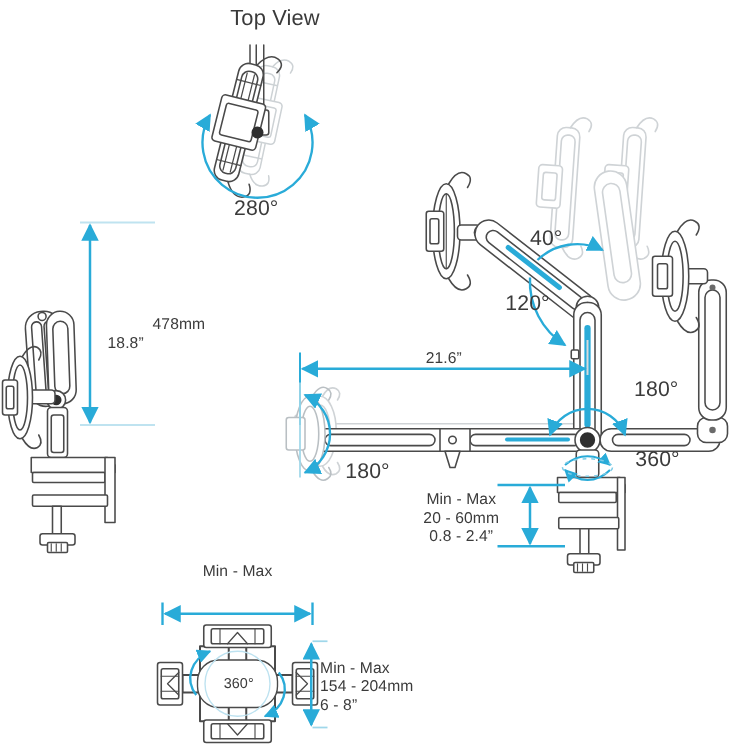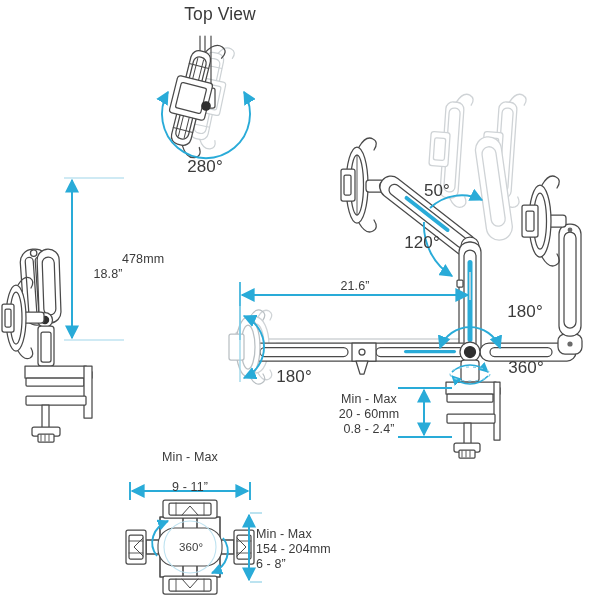--- a/index.html
+++ b/index.html
@@ -383,40 +383,39 @@
         <line x1="249" y1="515" x2="249" y2="580" stroke-width="2" marker-start="url(#ah)" marker-end="url(#ah)"></line>
       </g>
     </g>
   </svg>
 
   <div class="lbl title" style="left:160px;top:4px;width:120px;">Top View</div>
 
   <div class="lbl ang" style="left:181px;top:157px;width:48px;">280°</div>
 
   <div class="lbl dim" style="left:74px;top:252px;width:80px;text-align:left;margin-left:48px;">478mm</div>
-  <div class="lbl dim" style="left:68px;top:267px;width:80px;text-align:center;">18.8”</div>
+  <div class="lbl dim" style="left:86px;top:267px;width:80px;text-align:left;">18.8”</div>
 
   <div class="lbl dim" style="left:300px;top:279px;width:110px;">21.6”</div>
 
-  <div class="lbl ang" style="left:417px;top:181px;width:40px;">50°</div>
+  <div class="lbl ang" style="left:417px;top:181px;width:40px;">40°</div>
 
   <div class="lbl ang" style="left:400px;top:233px;width:44px;">120°</div>
 
   <div class="lbl ang" style="left:272px;top:367px;width:44px;">180°</div>
 
   <div class="lbl ang" style="left:503px;top:302px;width:44px;">180°</div>
 
   <div class="lbl ang" style="left:503px;top:358px;width:46px;">360°</div>
 
   <div class="lbl multi" style="left:336px;top:392px;width:66px;">Min - Max</div>
   <div class="lbl multi" style="left:336px;top:407px;width:66px;">20 - 60mm</div>
   <div class="lbl multi" style="left:336px;top:422px;width:66px;">0.8 - 2.4”</div>
 
   <div class="lbl multi" style="left:140px;top:450px;width:100px;">Min - Max</div>
-  <div class="lbl multi" style="left:140px;top:480px;width:100px;">9 - 11”</div>
 
   <div class="lbl multi right" style="left:256px;top:527px;width:120px;">Min - Max</div>
   <div class="lbl multi right" style="left:256px;top:542px;width:130px;">154 - 204mm</div>
   <div class="lbl multi right" style="left:256px;top:557px;width:120px;">6 - 8”</div>
 
   <div class="lbl ang-sm" style="left:170px;top:540px;width:42px;">360°</div>
 
 </div>
 
 </body></html>

